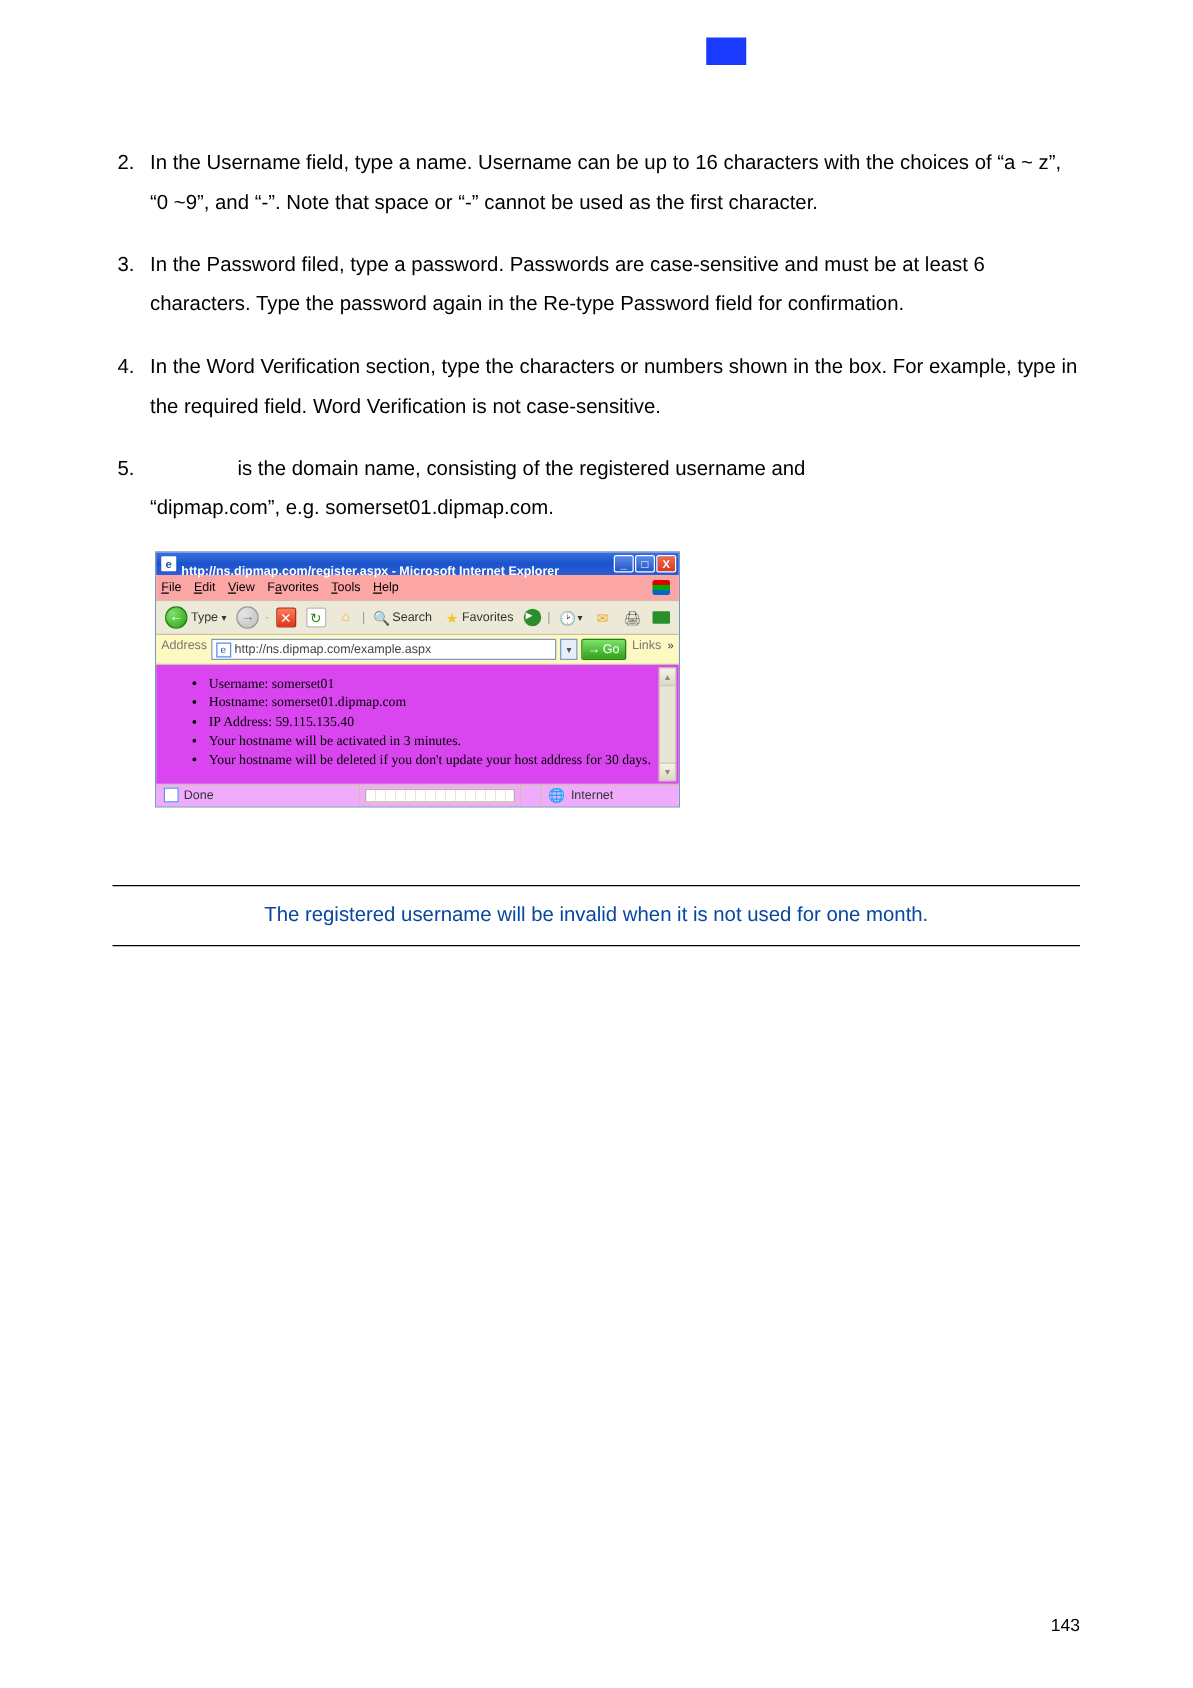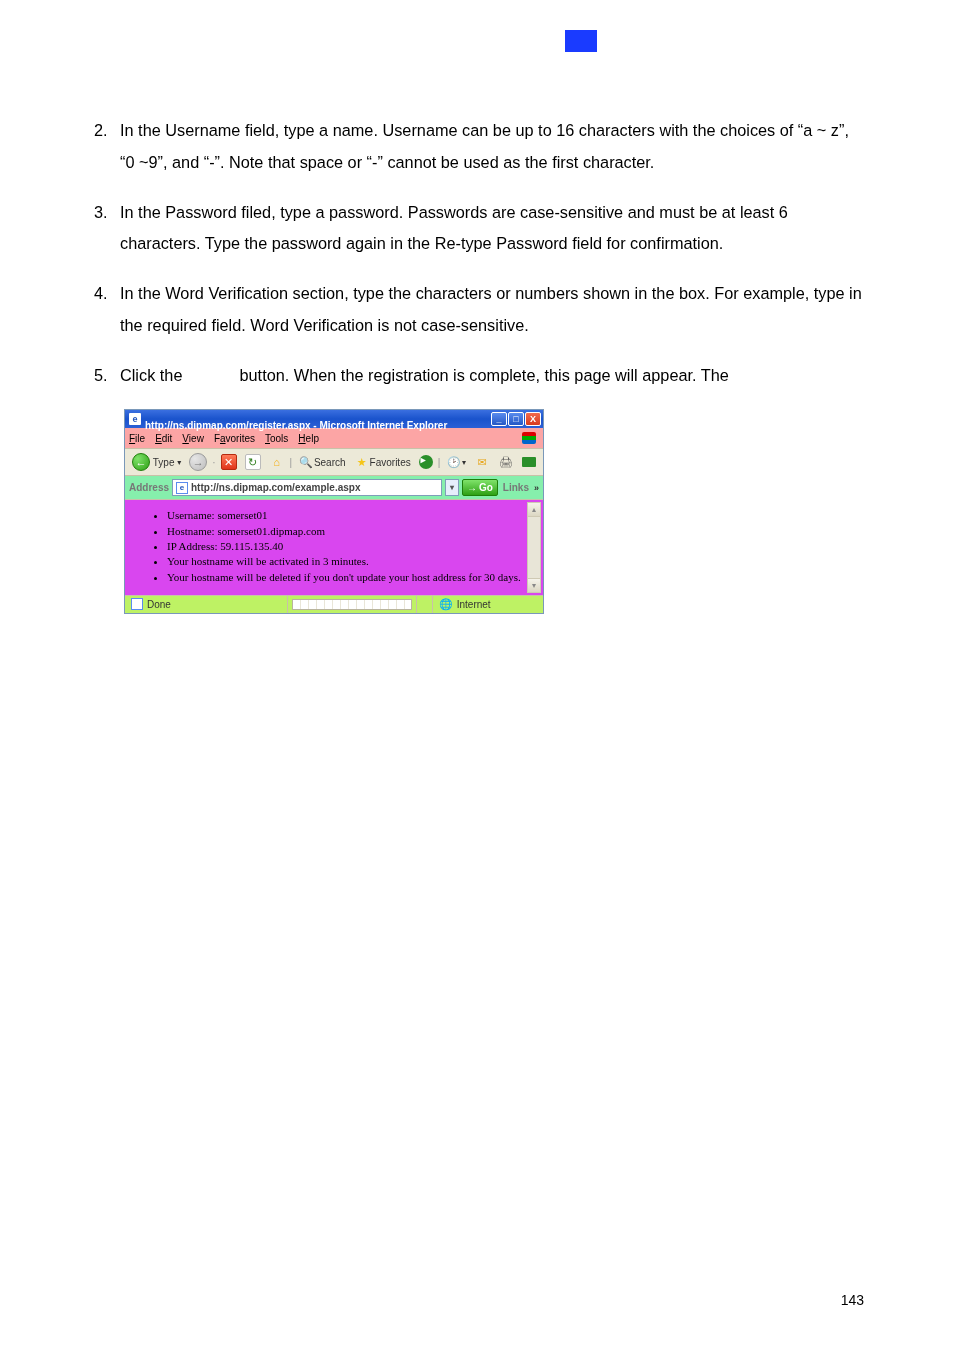--- a/index.html
+++ b/index.html
@@ -154,27 +154,26 @@
     .home-ico { color:#f3b21b; }
     .search-ico { color:#31679b;}
     .fav-ico { color:#f5c518;}
     .media-ico { background:#2a8f2a; color:#fff; border-radius:50%; width:14px;height:14px; font-size:9px;}
     .clock-ico { color:#e7a61a;}
     .mail-ico { color:#e7a61a;}
     .print-ico { color:#555;}
     .mess-ico { background:#2a8f2a; width:14px; height:10px; border-radius:1px;}
     .sep { width:6px; color:#999; }
     .addrbar {
-      background: #86efac;
+      background: #fef9c3;
       border-bottom: 1px solid #c9c1a8;
       padding: 3px 4px;
       display:flex;
-      align-items:center;
+      align-items:flex-start;
       gap:3px;
-      font-weight:bold;
     }
     .addr-label { font-size:10px; color:#777;}
     .addr-input {
       flex:1;
       background:#fff;
       border:1px solid #7f9db9;
       height:17px;
       font-size:10px;
       padding:0 3px;
       color:#444;
@@ -223,21 +222,21 @@
       border:1px solid #cfc9b4;
     }
     .scroll-stub .arr {
       height:14px;
       background:linear-gradient(180deg,#f5f3ea,#dcd7c3);
       border-bottom:1px solid #cfc9b4;
       font-size:8px;color:#888;display:flex;align-items:center;justify-content:center;
     }
     .scroll-stub .arr.bot{border-bottom:none;border-top:1px solid #cfc9b4;position:absolute;bottom:0;left:0;right:0;}
     .statusbar {
-      background:#bef264;
+      background:#f0abfc;
       border-top:1px solid #c9c1a8;
       height:18px;
       display:flex;
       align-items:center;
       font-size:10px;
       color:#333;
     }
     .st-sec {
       border-right:1px solid #c9c1a8;
       height:100%;
@@ -289,24 +288,25 @@
   </div>
 
   <div class="list-item">
     <div class="num">4.</div>
     <div class="text">In the Word Verification section, type the characters or numbers shown in the box. For example, type            in the required field. Word Verification is not case-sensitive.</div>
   </div>
 
   <div class="list-item">
     <div class="num">5.</div>
     <div class="text">
+      <div style="padding-left:70px;">
+        <span>is the domain name, consisting of the registered username and</span>
+      </div>
       <div>
-        <span>Click the</span>
-        <span style="display:inline-block;width:48px;"></span>
-        <span>button. When the registration is complete, this page will appear. The</span>
+        <span>“dipmap.com”, e.g. somerset01.dipmap.com.</span>
       </div>
     </div>
   </div>
 
   <div class="ie-window">
     <div class="titlebar">
       <span class="ie-icon">e</span>
       <span class="title-text">http://ns.dipmap.com/register.aspx - Microsoft Internet Explorer</span>
       <span class="winbtn btn-min">_</span>
       <span class="winbtn btn-max">□</span>
@@ -401,16 +401,19 @@
           <div class="prog"></div>
         </div>
       <div class="st-sec" style="width:16px;"></div>
       <div class="st-sec" style="border-right:none;width:110px;">
         <span class="globe-ico">🌐</span>
         <span>Internet</span>
       </div>
     </div>
   </div>
 
+  <div class="note-box">
+    <span>The registered username will be invalid when it is not used for one month.</span>
+  </div>
 
 </div>
 
 <div class="page-num">143</div>
 
 </body></html>

